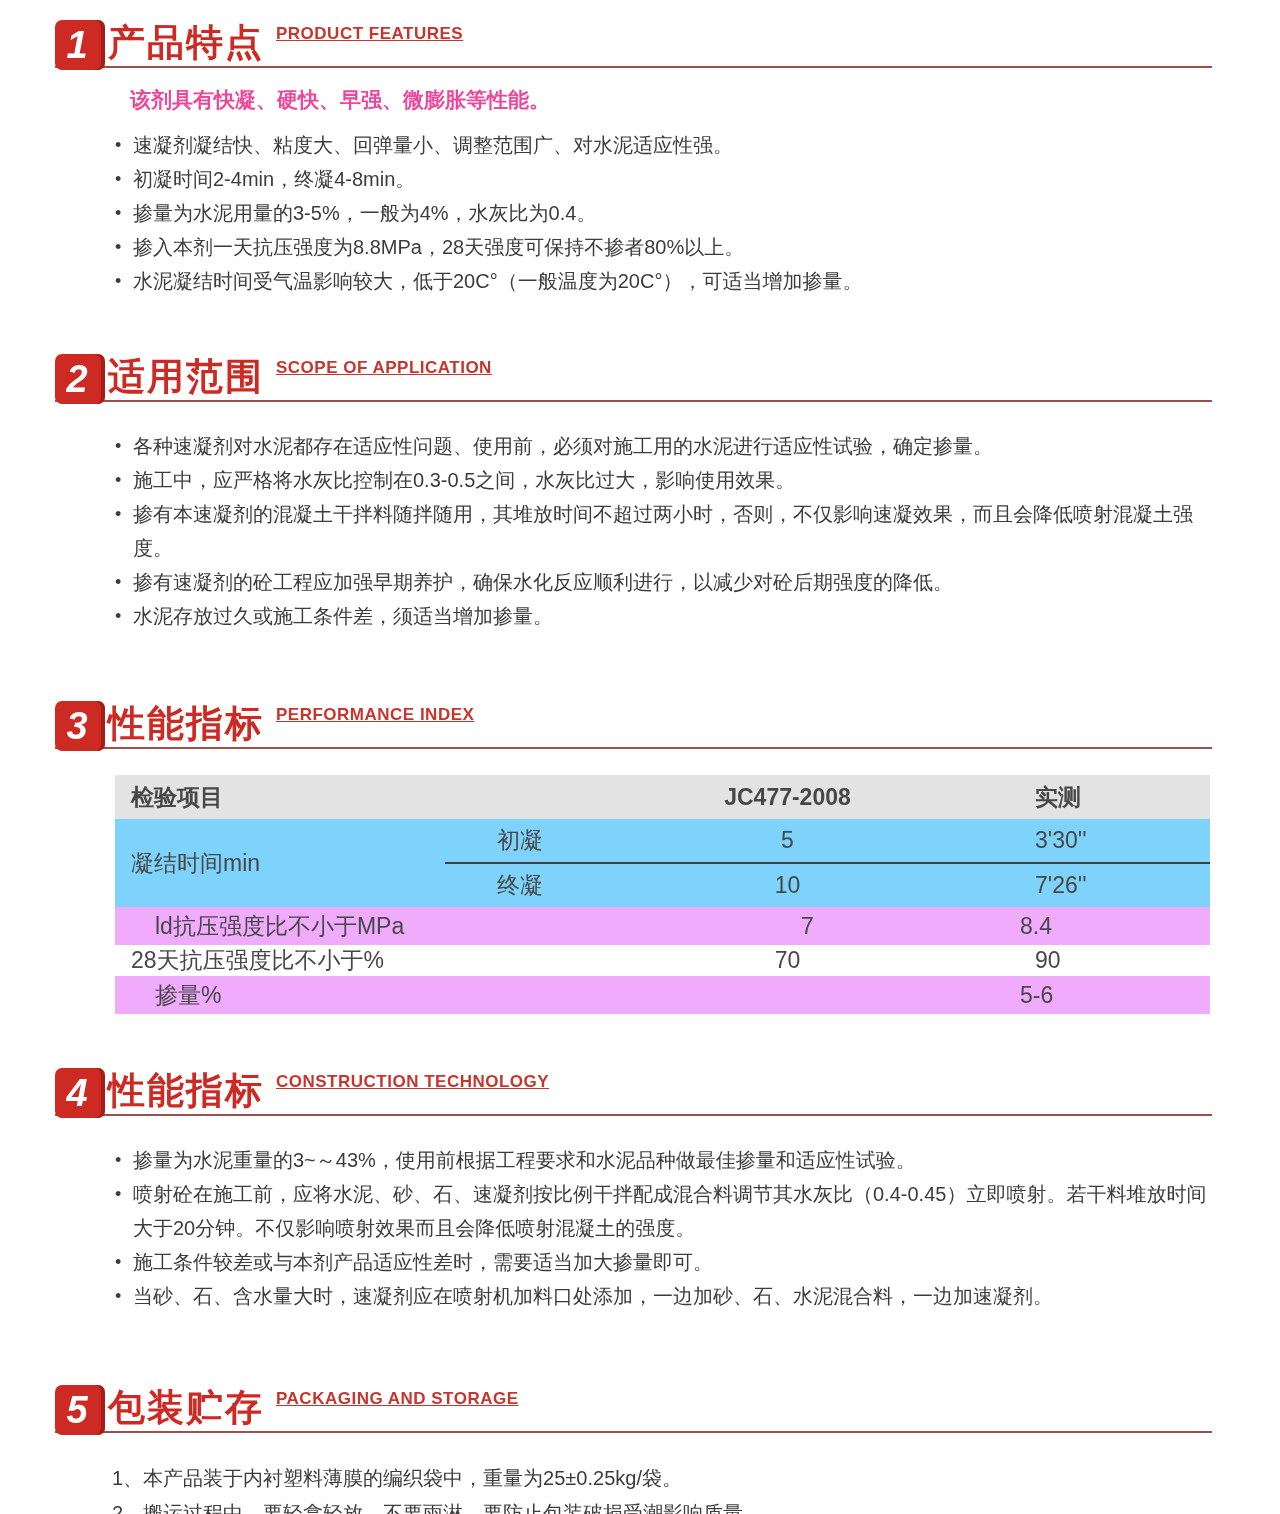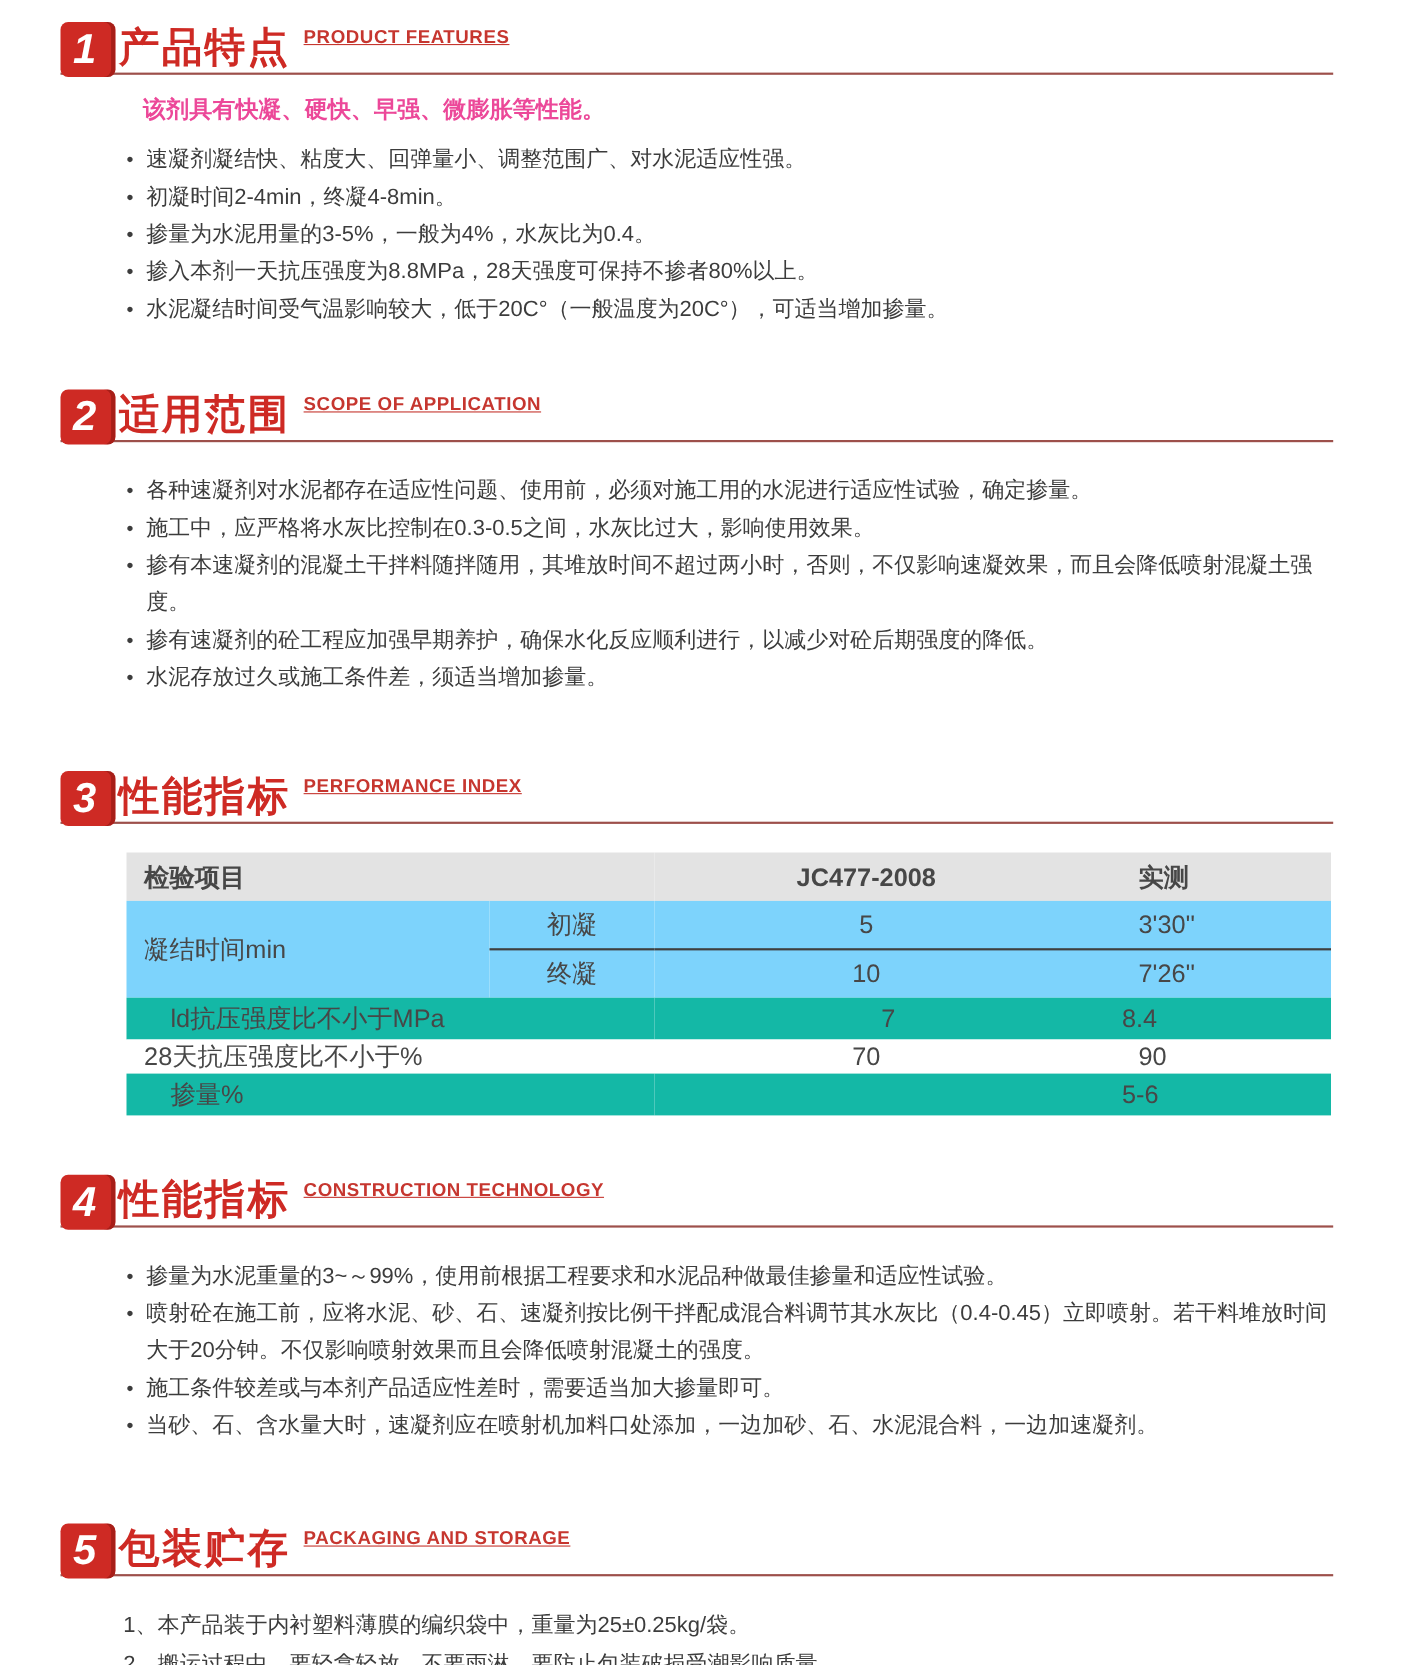--- a/index.html
+++ b/index.html
@@ -70,21 +70,21 @@
   }
   col.c1 { width:330px; } col.c2 { width:150px; }
   col.c3 { width:385px; } col.c4 { width:230px; }
   .perf th, .perf td { font-weight:normal; vertical-align:middle; }
   .perf .t-head th { background:#e3e3e3; font-weight:bold; height:44px; }
   .perf .lft { text-align:left; padding-left:16px; }
   .perf .ctr { text-align:center; }
   .perf .val { text-align:left; padding-left:55px; }
   .perf .sub td { background:#7dd3fc; height:44px; }
   .perf .sub .split { border-bottom:2px solid #3f3f3f; }
-  .perf .gray td { background:#14b8a6; height:38px;padding-left:40px; }
+  .perf .gray td { background:#f0abfc; height:38px;padding-left:40px; }
   .perf .white td { background:#ffffff; height:28px; }
 </style>
 </head>
 <body>
 
 <div class="page">
 
   <div class="section sec-s1">
     <div class="sec-head">
       <div class="badge">1</div>
@@ -199,21 +199,21 @@
 
   <div class="section sec-s4">
     <div class="sec-head">
       <div class="badge">4</div>
       <div class="zh-title">性能指标</div>
       <div class="en-title">CONSTRUCTION TECHNOLOGY</div>
     </div>
     <ul class="bullets roomy">
       <li class="bullet">
           <span class="dot">•</span>
-          <span class="bt">掺量为水泥重量的3~～99%，使用前根据工程要求和水泥品种做最佳掺量和适应性试验。</span>
+          <span class="bt">掺量为水泥重量的3~～43%，使用前根据工程要求和水泥品种做最佳掺量和适应性试验。</span>
         </li>
       <li class="bullet">
           <span class="dot">•</span>
           <span class="bt">喷射砼在施工前，应将水泥、砂、石、速凝剂按比例干拌配成混合料调节其水灰比（0.4-0.45）立即喷射。若干料堆放时间大于20分钟。不仅影响喷射效果而且会降低喷射混凝土的强度。</span>
         </li>
       <li class="bullet">
           <span class="dot">•</span>
           <span class="bt">施工条件较差或与本剂产品适应性差时，需要适当加大掺量即可。</span>
         </li>
       <li class="bullet">

